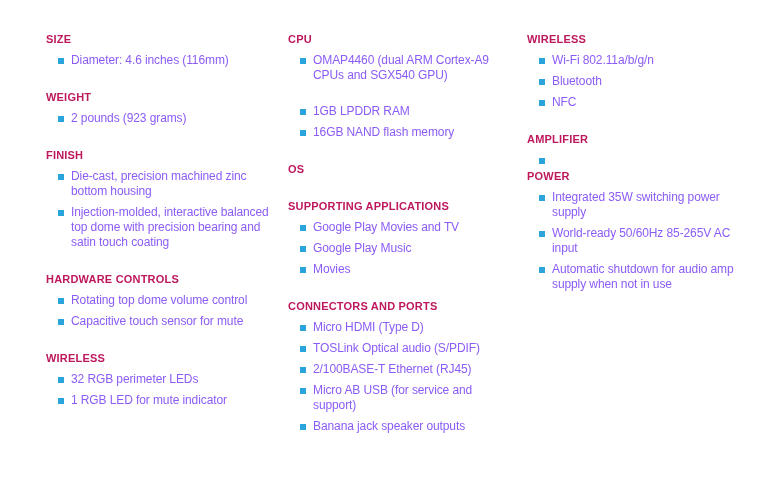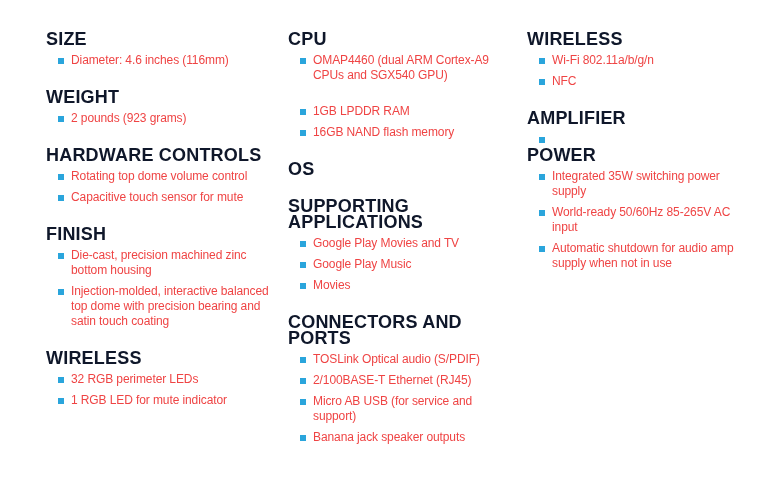--- a/index.html
+++ b/index.html
@@ -19,36 +19,36 @@
     box-sizing: border-box;
     padding: 31px 0 0 46px;
   }
   .spec-column { flex: 0 0 auto; }
   .spec-column.col-0 { width: 242px; }
   .spec-column.col-1 { width: 239px; }
   .spec-column.col-2 { width: 241px; }
   .spec-section { margin: 0 0 21px 0; }
   .spec-section + .spec-section { margin-top: 4px; }
   .spec-title {
-    font-size: 18px;
+    font-size: 11px;
     line-height: 16px;
     font-weight: bold;
     letter-spacing: 0.2px;
-    color: #0f172a;
+    color: #be185d;
     margin: 0;
   }
   .spec-item {
     position: relative;
     margin-top: 6px;
     padding-left: 25px;
     padding-right: 18px;
     font-size: 12px;
     line-height: 15px;
     letter-spacing: -0.1px;
-    color: #ef4444;
+    color: #8b5cf6;
   }
   .spec-item .bullet {
     position: absolute;
     left: 12px;
     top: 4.5px;
     width: 6px;
     height: 6px;
     background: #2aa5dc;
   }
 </style>
@@ -59,28 +59,28 @@
     <div class="spec-column col-0">
       <section class="spec-section">
         <h2 class="spec-title">SIZE</h2>
         <div class="spec-item"><span class="bullet"></span><span>Diameter: 4.6 inches (116mm)</span></div>
       </section>
       <section class="spec-section">
         <h2 class="spec-title">WEIGHT</h2>
         <div class="spec-item"><span class="bullet"></span><span>2 pounds (923 grams)</span></div>
       </section>
       <section class="spec-section">
+        <h2 class="spec-title">FINISH</h2>
+        <div class="spec-item"><span class="bullet"></span><span>Die-cast, precision machined zinc bottom housing</span></div>
+        <div class="spec-item"><span class="bullet"></span><span>Injection-molded, interactive balanced top dome with precision bearing and satin touch coating</span></div>
+      </section>
+      <section class="spec-section">
         <h2 class="spec-title">HARDWARE CONTROLS</h2>
         <div class="spec-item"><span class="bullet"></span><span>Rotating top dome volume control</span></div>
         <div class="spec-item"><span class="bullet"></span><span>Capacitive touch sensor for mute</span></div>
-      </section>
-      <section class="spec-section">
-        <h2 class="spec-title">FINISH</h2>
-        <div class="spec-item"><span class="bullet"></span><span>Die-cast, precision machined zinc bottom housing</span></div>
-        <div class="spec-item"><span class="bullet"></span><span>Injection-molded, interactive balanced top dome with precision bearing and satin touch coating</span></div>
       </section>
       <section class="spec-section">
         <h2 class="spec-title">WIRELESS</h2>
         <div class="spec-item"><span class="bullet"></span><span>32 RGB perimeter LEDs</span></div>
         <div class="spec-item"><span class="bullet"></span><span>1 RGB LED for mute indicator</span></div>
       </section>
     </div>
     <div class="spec-column col-1">
       <section class="spec-section">
         <h2 class="spec-title">CPU</h2>
@@ -94,30 +94,32 @@
         <h2 class="spec-title">OS</h2>
       </section>
       <section class="spec-section">
         <h2 class="spec-title">SUPPORTING APPLICATIONS</h2>
         <div class="spec-item"><span class="bullet"></span><span>Google Play Movies and TV</span></div>
         <div class="spec-item"><span class="bullet"></span><span>Google Play Music</span></div>
         <div class="spec-item"><span class="bullet"></span><span>Movies</span></div>
       </section>
       <section class="spec-section">
         <h2 class="spec-title">CONNECTORS AND PORTS</h2>
+        <div class="spec-item"><span class="bullet"></span><span>Micro HDMI (Type D)</span></div>
         <div class="spec-item"><span class="bullet"></span><span>TOSLink Optical audio (S/PDIF)</span></div>
         <div class="spec-item"><span class="bullet"></span><span>2/100BASE-T Ethernet (RJ45)</span></div>
         <div class="spec-item"><span class="bullet"></span><span>Micro AB USB (for service and support)</span></div>
         <div class="spec-item"><span class="bullet"></span><span>Banana jack speaker outputs</span></div>
       </section>
     </div>
     <div class="spec-column col-2">
       <section class="spec-section">
         <h2 class="spec-title">WIRELESS</h2>
         <div class="spec-item"><span class="bullet"></span><span>Wi-Fi 802.11a/b/g/n</span></div>
+        <div class="spec-item"><span class="bullet"></span><span>Bluetooth</span></div>
         <div class="spec-item"><span class="bullet"></span><span>NFC</span></div>
       </section>
       <section class="spec-section">
         <h2 class="spec-title">AMPLIFIER</h2>
         <div class="spec-item"><span class="bullet"></span></div>
       </section>
       <section class="spec-section">
         <h2 class="spec-title">POWER</h2>
         <div class="spec-item"><span class="bullet"></span><span>Integrated 35W switching power supply</span></div>
         <div class="spec-item"><span class="bullet"></span><span>World-ready 50/60Hz 85-265V AC input</span></div>

